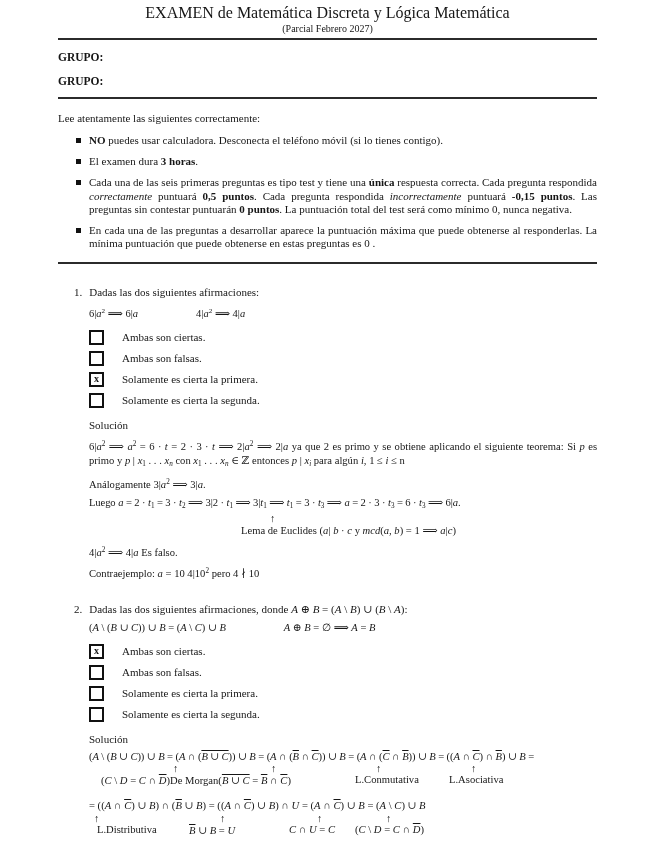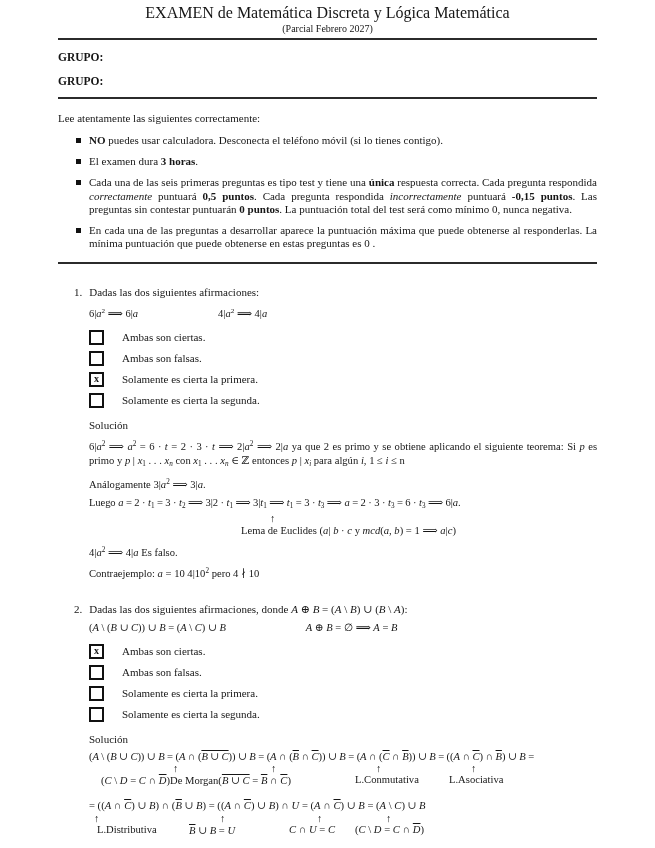--- a/index.html
+++ b/index.html
@@ -16,21 +16,21 @@
   .field-label{font-weight:bold;font-size:11.5px;line-height:13px;margin-top:11px;}
   .rule-2{margin-top:9px;}
   .intro{font-size:11px;line-height:13px;margin-top:13px;}
   .bullets{margin:9px 0 0 0;padding:0 0 0 31px;list-style:none;}
   .bullets li{position:relative;font-size:11px;line-height:13.2px;text-align:justify;margin-bottom:8px;}
   .bullets li::before{content:"";position:absolute;left:-13px;top:4px;width:5px;height:5px;background:#111;}
   .rule-3{margin-top:12px;}
   .question{margin:21px 0 0 16px;font-size:11px;}
   .qhead{display:flex;gap:7px;line-height:14px;}
   .qbody{margin-left:15px;}
-  .formulas{display:flex;gap:80px;margin-top:5px;font-size:10.5px;line-height:14px;white-space:nowrap;}
+  .formulas{display:flex;gap:58px;margin-top:5px;font-size:10.5px;line-height:14px;white-space:nowrap;}
   .options{margin-top:9px;}
   .option{display:flex;align-items:center;gap:18px;margin-bottom:6px;}
   .cbox{width:11px;height:11px;border:2px solid #111;display:flex;align-items:center;justify-content:center;
         font-weight:bold;font-size:10px;line-height:1;flex:0 0 auto;}
   .option-label{font-size:11px;line-height:14px;}
   .sol-heading{margin-top:10px;font-size:11px;line-height:14px;}
   .sol-par{margin-top:5px;font-size:10.6px;line-height:14.5px;text-align:justify;}
   .sol-line{margin-top:4px;font-size:10.6px;line-height:14.5px;white-space:nowrap;}
   .tight{letter-spacing:-0.1px;}
   .anno{position:relative;height:25px;font-size:10.6px;}

